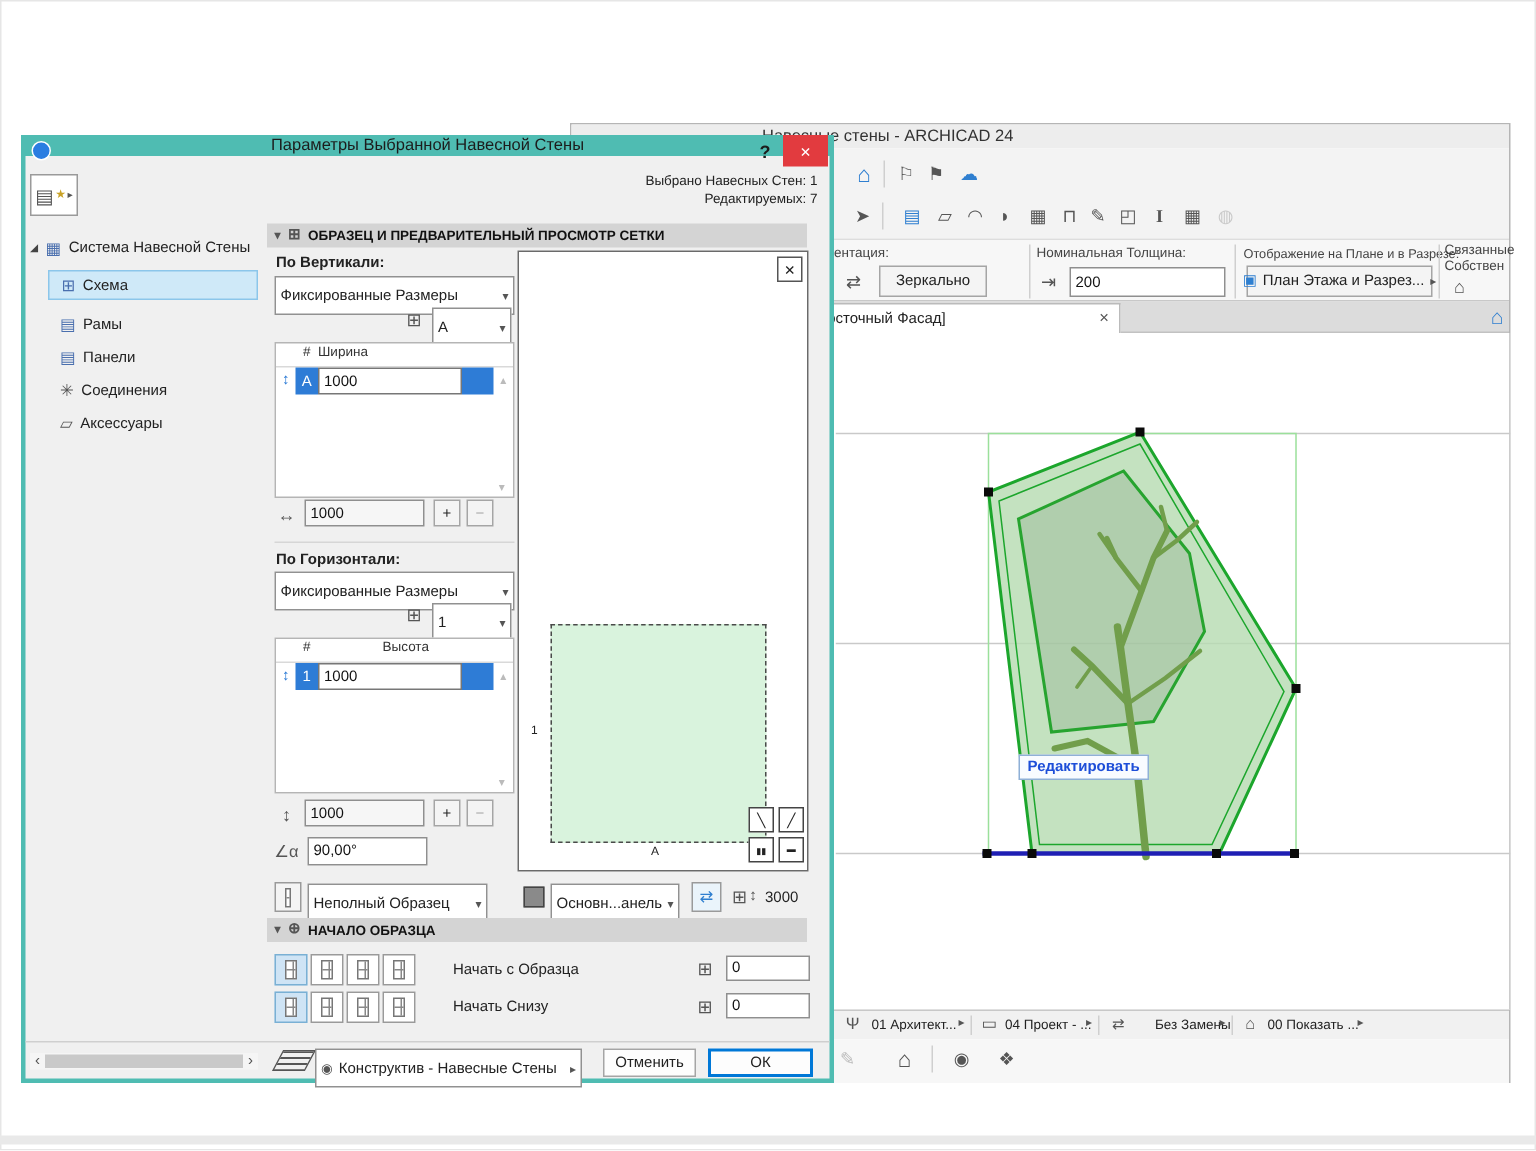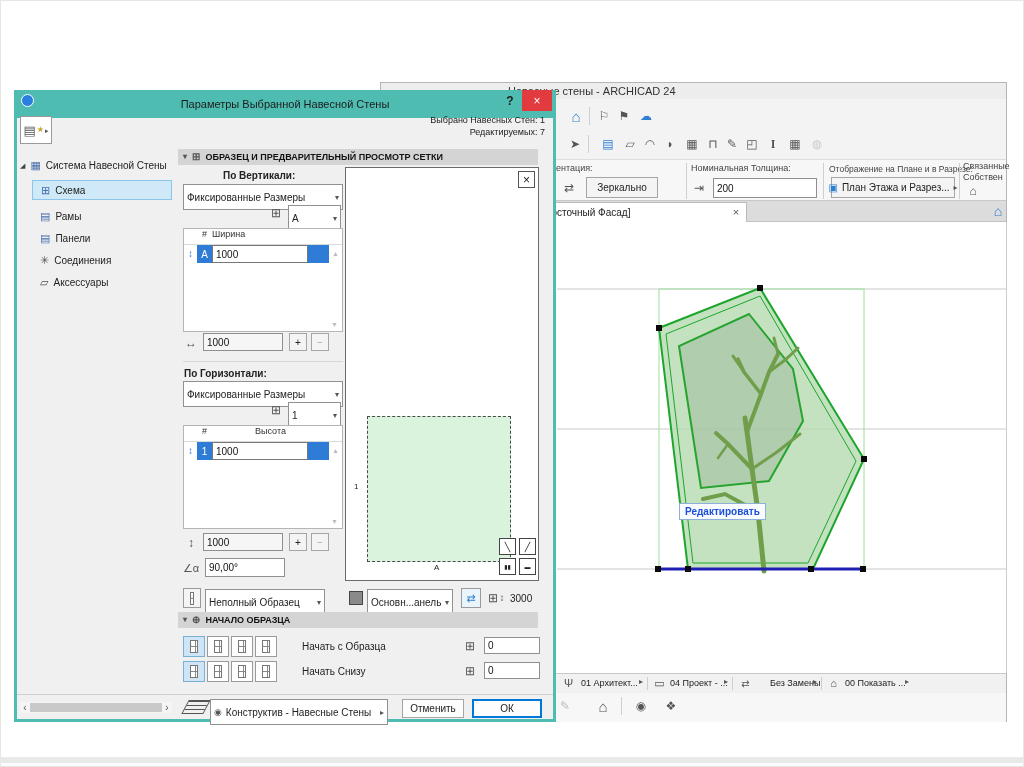--- a/index.html
+++ b/index.html
@@ -25,21 +25,21 @@
      linear-gradient(#888,#888) 4px 0/1px 100% no-repeat,
      linear-gradient(#888,#888) 8px 0/1px 100% no-repeat,
      linear-gradient(#888,#888) 0 5px/100% 1px no-repeat,#fff;}
   .icbtn{box-sizing:border-box;border:1px solid #9a9a9a;background:#f4f4f4;display:flex;align-items:center;justify-content:center;}
   .icbtn.active{background:#cfe4f5;border-color:#7ab0d4;}
   .layers-icon{width:20px;height:12px;transform:skewX(-28deg);border:1px solid #555;
      background:repeating-linear-gradient(#555 0 1px,transparent 1px 4px);}
   
   #dialog{left:14px;top:90px;width:542px;height:632px;border:3px solid var(--dialog-teal);
           background:#f0f0f0;z-index:10;box-sizing:border-box;}
-  #dlg-titlebar{left:-3px;top:-3px;width:542px;height:28px;background:var(--dialog-teal);
+  #dlg-titlebar{left:-3px;top:-3px;width:542px;height:14px;background:var(--dialog-teal);
           display:flex;align-items:center;}
   #dlg-title{position:absolute;width:100%;text-align:center;font-size:11px;color:#1c1c1c;}
   .treerow{display:flex;align-items:center;gap:5px;font-size:10px;color:#222;height:20px;}
   .tree-ic{font-size:11px;color:#4a6fae;}
   
   .gridline{stroke:var(--grid-gray);stroke-width:1;}
   .bbox{stroke:var(--bbox-green);fill:none;stroke-width:1;}
   .wall{fill:var(--wall-fill);fill-opacity:.82;stroke:var(--wall-stroke);stroke-width:2;}
   .wall2{fill:none;stroke:var(--wall-stroke);stroke-width:1;}
   .hex{fill:#7d9b7d;fill-opacity:.28;stroke:#27a42f;stroke-width:2;}
@@ -224,21 +224,21 @@
       <span style="flex:1;height:9px;background:#c9c9c9;"></span>
       <span class="ic" style="width:10px;font-size:10px;">›</span>
     </div>
 
     <div class="abs ghead" style="left:161px;top:56px;width:360px;height:16px;">
       <span class="ic" style="font-size:8px;">▾</span>
       <span class="ic" style="font-size:10px;">⊞</span>
       <span>ОБРАЗЕЦ И ПРЕДВАРИТЕЛЬНЫЙ ПРОСМОТР СЕТКИ</span>
     </div>
 
-    <span class="abs txt b" style="left:167px;top:77px;margin-left:39px;">По Вертикали:</span>
+    <span class="abs txt b" style="left:167px;top:77px;">По Вертикали:</span>
     <div class="abs sel" style="left:166px;top:91px;width:160px;height:19px;">
       <span>Фиксированные Размеры</span>
       <span class="chev">▾</span>
     </div>
     <span class="abs ic" style="left:251px;top:112px;width:16px;height:16px;">⊞</span>
     <div class="abs sel" style="left:271px;top:112px;width:53px;height:17px;">
       <span>A</span>
       <span class="chev">▾</span>
     </div>
 

